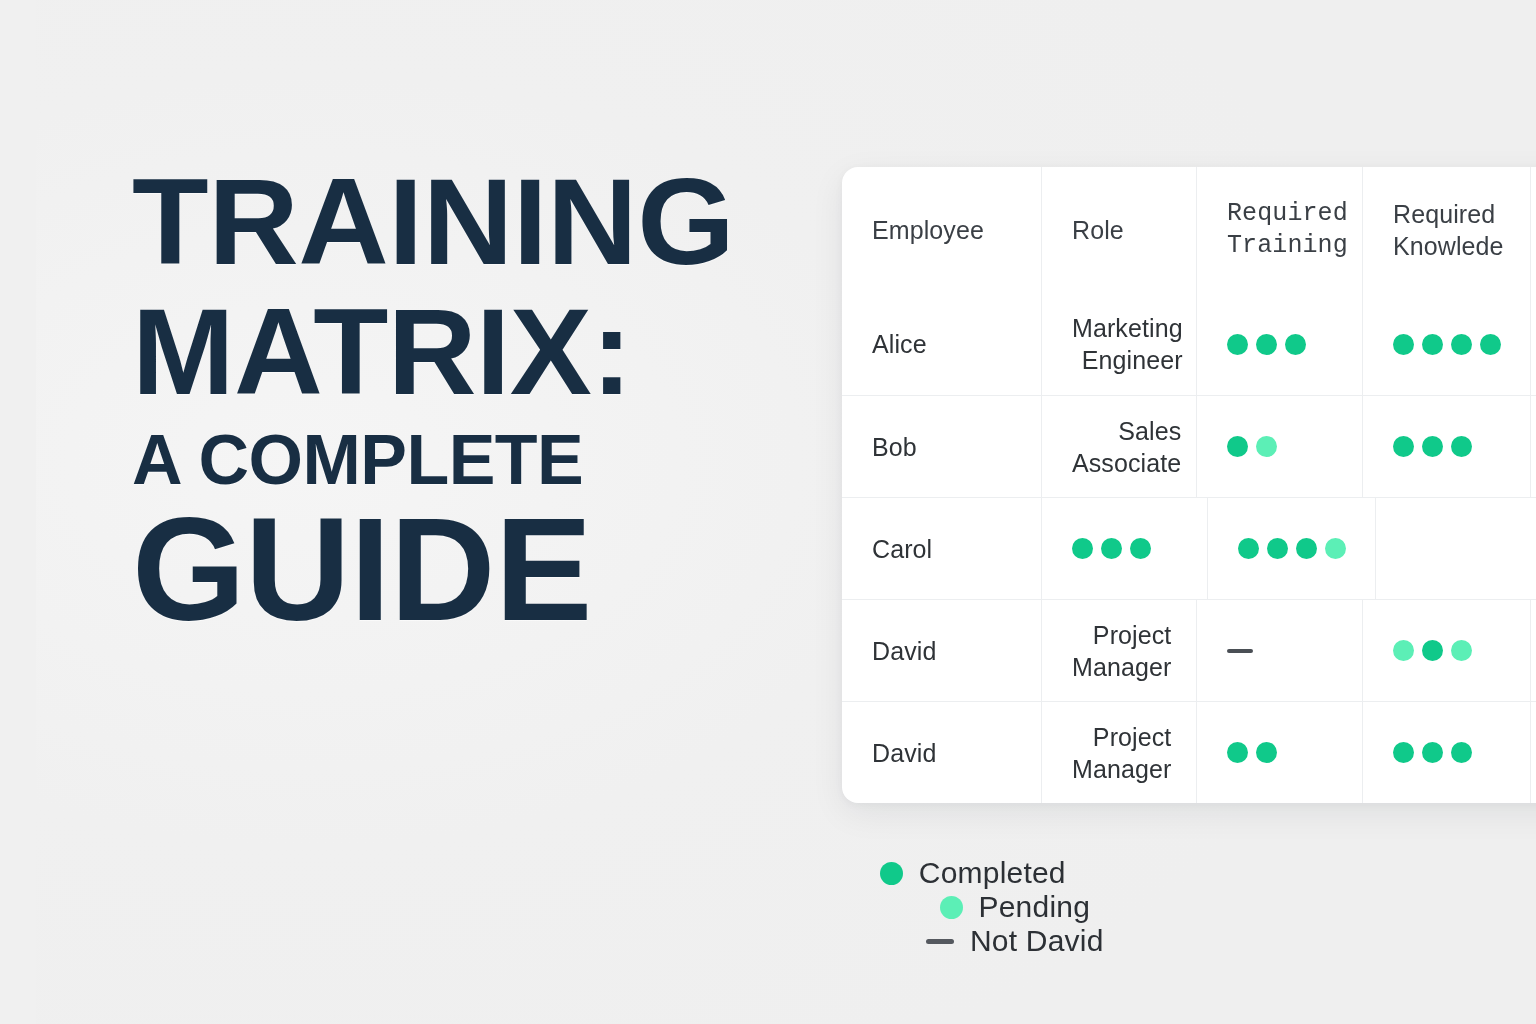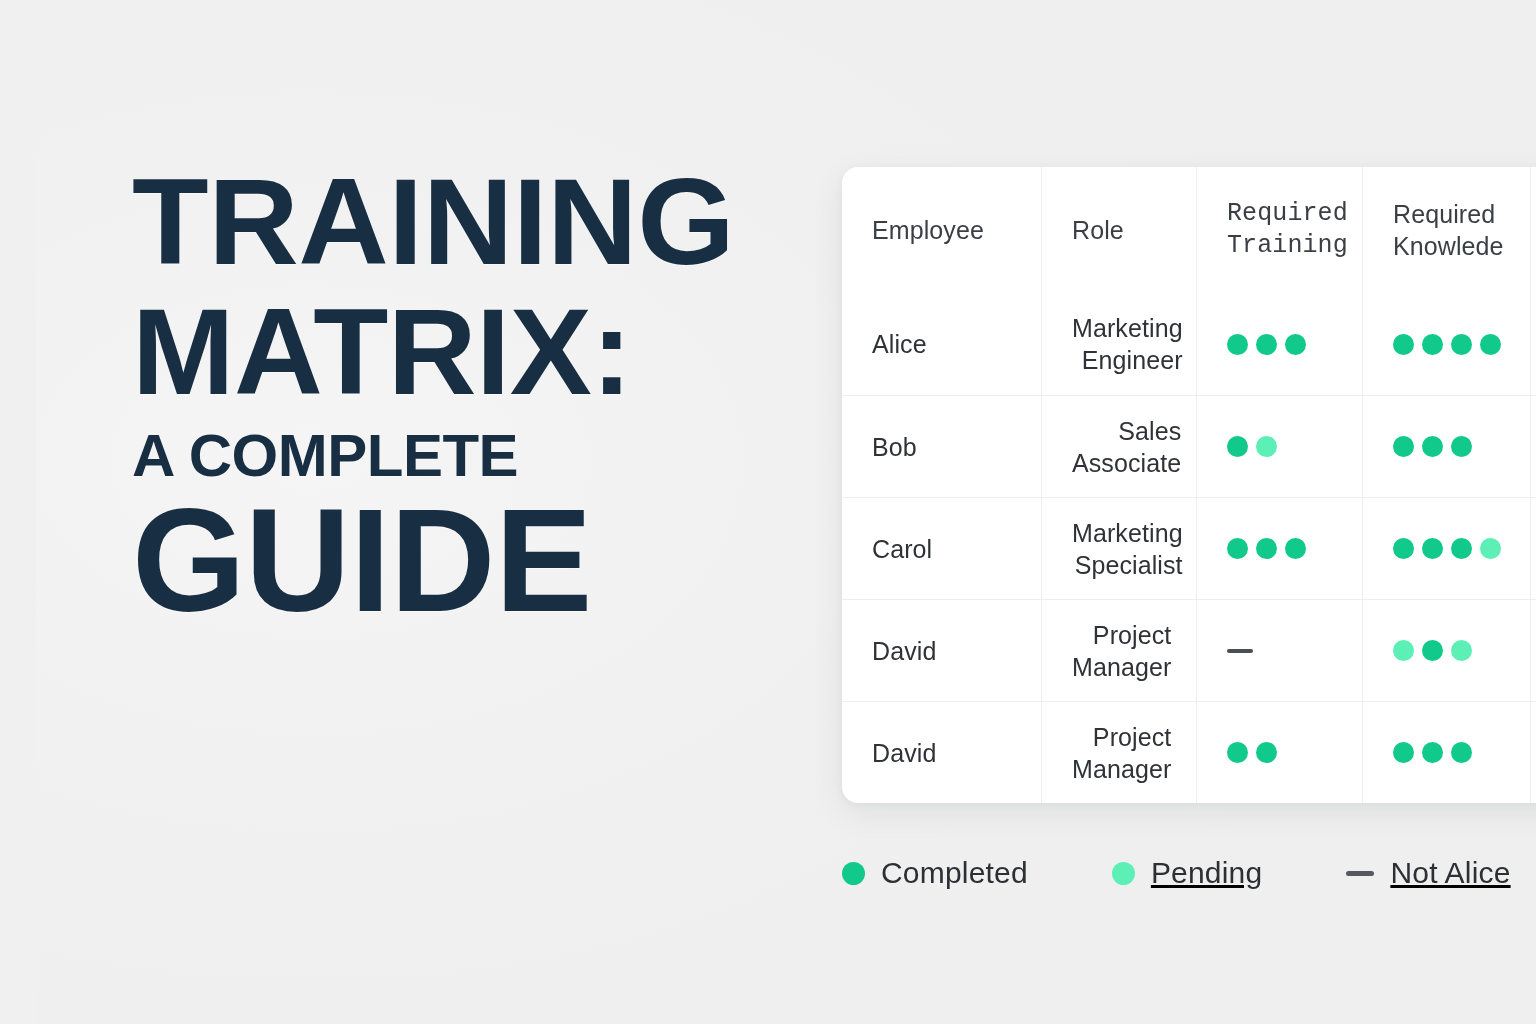--- a/index.html
+++ b/index.html
@@ -29,21 +29,21 @@
     font-family:"Liberation Sans", sans-serif;
     font-weight:bold;
     letter-spacing:-0.5px;
     text-transform:uppercase;
     line-height:0.88;
     white-space:nowrap;
     text-shadow:0 1px 0 rgba(255,255,255,0.55);
   }
   .t1 { font-size:123px; transform:scaleX(1.02); transform-origin:left center; }
   .t2 { font-size:123px; margin-top:22px; transform:scaleX(1.0); transform-origin:left center; }
-  .t3 { font-size:60px;  margin-top:24px; transform:scaleX(1.0); transform-origin:left center; }
+  .t3 { font-size:70px;  margin-top:24px; transform:scaleX(1.0); transform-origin:left center; }
   .t4 { font-size:146px; margin-top:14px; transform:scaleX(1.0); transform-origin:left center; }
 
   
   #table-card {
     position:absolute;
     left:806px; top:167px;
     width:760px; height:636px;
     background:#ffffff;
     border-radius:16px;
     box-shadow:0 10px 34px rgba(20,30,45,0.07), 0 2px 8px rgba(20,30,45,0.04);
@@ -93,27 +93,28 @@
   }
 
   
   #legend {
     position:absolute;
     left:806px; top:856px;
     display:flex;
     align-items:center;
     gap:0;
     white-space:nowrap;
+    flex-direction:column;
   }
   .legend-item {
     display:flex;
     align-items:center;
     gap:16px;
   }
-  .legend-item + .legend-item { margin-left:84px;text-decoration:underline; }
+  .legend-item + .legend-item { margin-left:84px; }
   .legend-swatch { width:23px; height:23px; border-radius:50%; flex:0 0 auto; }
   .legend-swatch.completed { background:#10c98a; }
   .legend-swatch.pending   { background:#5cefb6; }
   .legend-swatch.dash {
     width:28px; height:5px; border-radius:3px; background:#55595f;
   }
   .legend-label {
     color:#2c3035;
     font-size:30px;
     letter-spacing:0.2px;
@@ -195,23 +196,20 @@
               <span class="dot completed"></span>
               <span class="dot completed"></span>
             </div>
           </div>
           <div class="t-cell c-extra"></div>
         </div>
         <div class="t-row body">
           <div class="t-cell c-emp">
             <span class="cell-text">Carol</span>
           </div>
-          <div class="t-cell c-role">
-            <span class="cell-text">Marketing Specialist</span>
-          </div>
           <div class="t-cell c-req">
             <div class="dots">
               <span class="dot completed"></span>
               <span class="dot completed"></span>
               <span class="dot completed"></span>
             </div>
           </div>
           <div class="t-cell c-prod">
             <div class="dots">
               <span class="dot completed"></span>
@@ -272,17 +270,17 @@
       <div class="legend-item">
         <span class="legend-swatch completed"></span>
         <span class="legend-label">Completed</span>
       </div>
       <div class="legend-item">
         <span class="legend-swatch pending"></span>
         <span class="legend-label">Pending</span>
       </div>
       <div class="legend-item">
         <span class="legend-swatch dash"></span>
-        <span class="legend-label">Not Alice</span>
+        <span class="legend-label">Not David</span>
       </div>
     </div>
 
 </div>
 
 </body></html>

